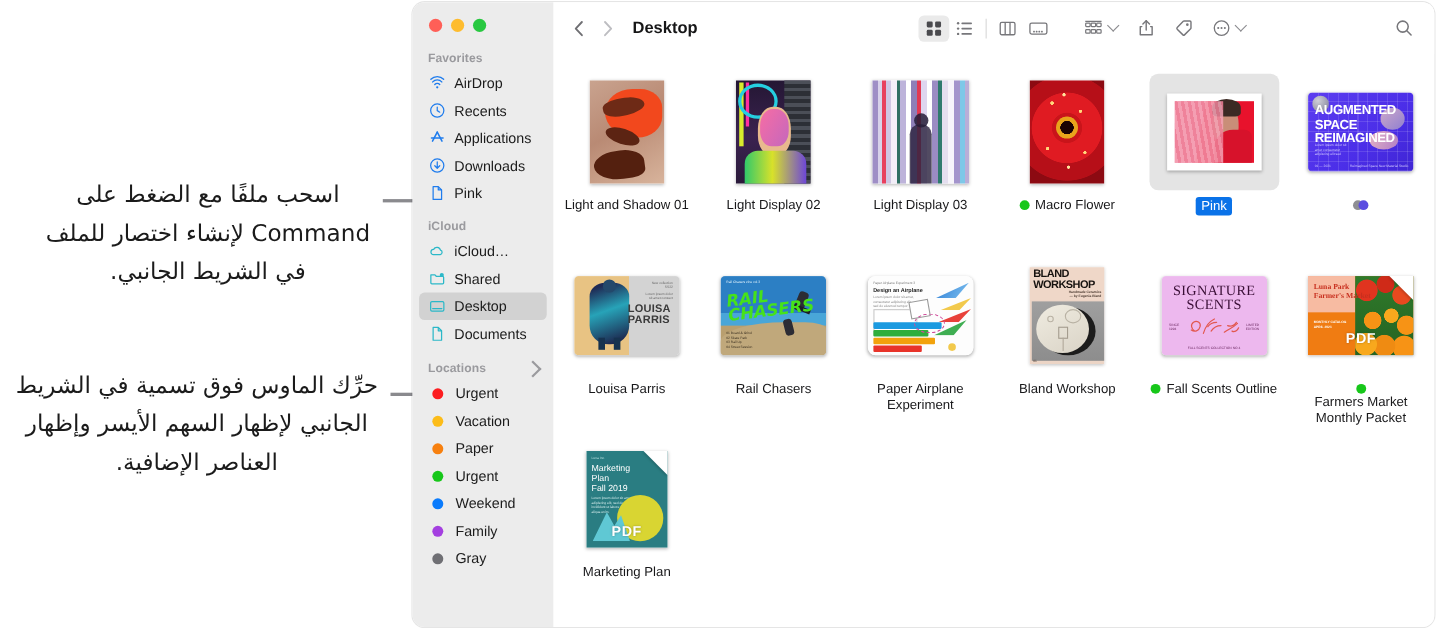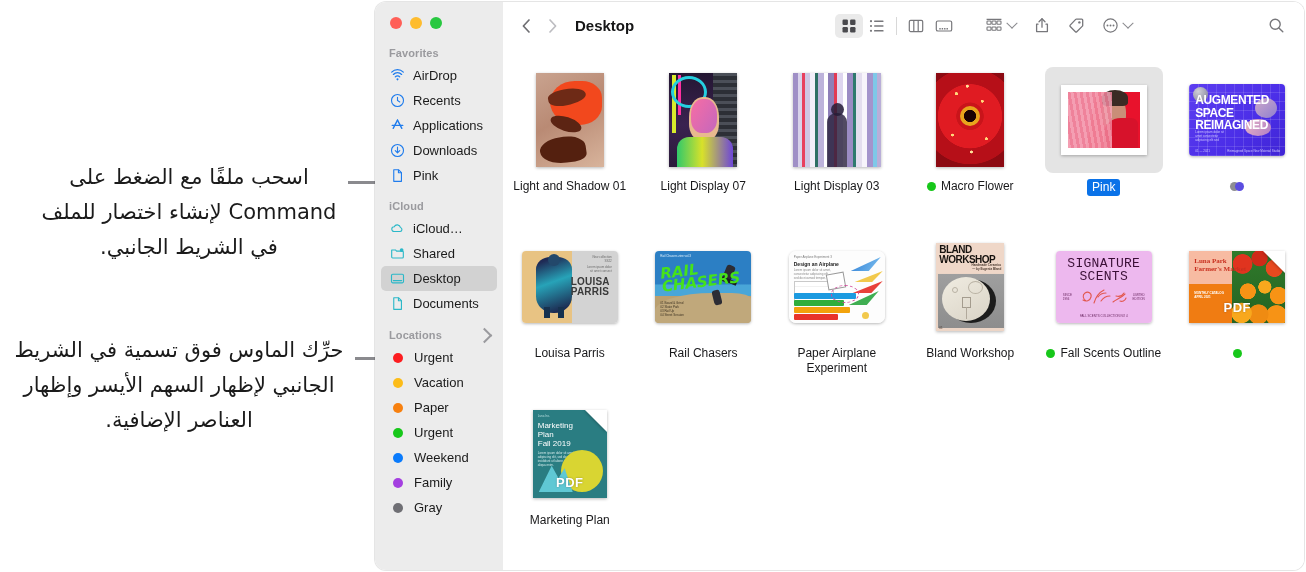--- a/index.html
+++ b/index.html
@@ -546,21 +546,21 @@
                 <div style="position:absolute;left:3px;top:2px;width:4px;height:58px;background:#d8ec2c"></div>
                 <div style="position:absolute;left:9px;top:2px;width:3px;height:40px;background:#ff2fa0"></div>
                 <div style="position:absolute;left:2px;top:3px;width:30px;height:26px;border:3px solid #25cfe0;border-radius:50%"></div>
                 <div style="position:absolute;left:20px;top:24px;width:30px;height:44px;background:#e8b98e;border-radius:45% 45% 40% 40%"></div>
                 <div style="position:absolute;left:22px;top:26px;width:26px;height:34px;background:linear-gradient(120deg,#ff44b0,#b13bd6);border-radius:45% 45% 40% 40%;opacity:.65"></div>
                 <div style="position:absolute;left:8px;bottom:0;width:56px;height:30px;background:linear-gradient(90deg,#31c96a,#d8e12a 45%,#6d46d8);border-radius:12px 12px 0 0"></div>
               </div>
             </div>
           </div>
           <div class="label">
-            <span class="txt">Light Display 07</span>
+            <span class="txt">Light Display 02</span>
           </div>
         </div>
 
         <div class="cell">
           <div class="thumbwrap">
             <div class="thumb" style="width:88px;height:94px">
               <div class="art" style="background:repeating-linear-gradient(90deg,
                    #9f8fc6 0 5px,#d8d2ea 5px 9px,#e8405e 9px 12px,#cfc6e4 12px 17px,
                    #f2eef8 17px 22px,#2e6f63 22px 25px,#bdb3da 25px 31px,#ffffff 31px 35px,
                    #8e7fb8 35px 41px,#e23a54 41px 44px,#ded6ef 44px 50px,#ffffff 50px 54px,
@@ -725,21 +725,21 @@
           </div>
           <div class="label">
             <span class="txt">Bland Workshop</span>
           </div>
         </div>
 
         <div class="cell">
           <div class="thumbwrap">
             <div class="thumb" style="width:96px;height:72px;border-radius:4px">
               <div class="art" style="background:#edb8ee">
-                <div style="position:absolute;left:0;top:6px;width:100%;text-align:center;color:#3a0f36;font-family:Liberation Mono, monospace;font-size:13px;line-height:13px;letter-spacing:.3px">SIGNATURE<br>SCENTS</div>
+                <div style="position:absolute;left:0;top:6px;width:100%;text-align:center;color:#3a0f36;font-family:Liberation Serif, serif;font-size:13px;line-height:13px;letter-spacing:.3px">SIGNATURE<br>SCENTS</div>
                 <svg style="position:absolute;left:24px;top:34px" width="50" height="22" viewBox="0 0 50 22">
                   <g fill="none" stroke="#e2584f" stroke-width="1.1" stroke-linecap="round">
                     <path d="M6 16c-3-2-4-6-1-8s7 0 6 4-5 5-8 3"></path>
                     <path d="M14 18c2-7 6-11 10-13"></path>
                     <path d="M18 12c2-3 5-4 8-4"></path>
                     <path d="M21 16c2-3 6-5 9-5"></path>
                     <path d="M33 17c4-3 8-4 12-8"></path>
                     <path d="M36 11c3 1 6 0 8-3"></path>
                     <path d="M40 16c2 1 5 0 6-3"></path>
                   </g>
@@ -775,20 +775,21 @@
                     linear-gradient(#2f7a2b,#256322)"></div>
                 <div style="position:absolute;left:5px;top:6px;color:#c8301f;font-family:'Liberation Serif',serif;font-size:7px;font-weight:bold;line-height:8px">Luna Park<br>Farmer's Market</div>
                 <div class="tiny" style="position:absolute;left:5px;top:40px;color:#fff;font-weight:bold">MONTHLY CATALOG<br>APRIL 2021</div>
                 <div class="pdf-badge">PDF</div>
                 <div class="dogear"></div>
               </div>
             </div>
           </div>
           <div class="label">
             <span class="dot" style="background:#17c71a"></span>
+            <span class="txt">Farmers Market Monthly Packet</span>
           </div>
         </div>
 
         <div class="cell">
           <div class="thumbwrap">
             <div class="thumb" style="width:74px;height:88px">
               <div class="art" style="background:#2a7d82">
                 <div class="tiny" style="position:absolute;left:5px;top:4px;color:#b8dfe0">Luna Inc.</div>
                 <div style="position:absolute;left:5px;top:11px;color:#fff;font-size:8px;line-height:9px;font-family:'Liberation Sans',sans-serif">Marketing<br>Plan<br>Fall 2019</div>
                 <div class="tiny" style="position:absolute;left:5px;top:41px;color:#cfe8e8;width:56px">Lorem ipsum dolor sit amet consectetur adipiscing elit, sed do eiusmod tempor incididunt ut labore et dolore magna aliqua enim.</div>

